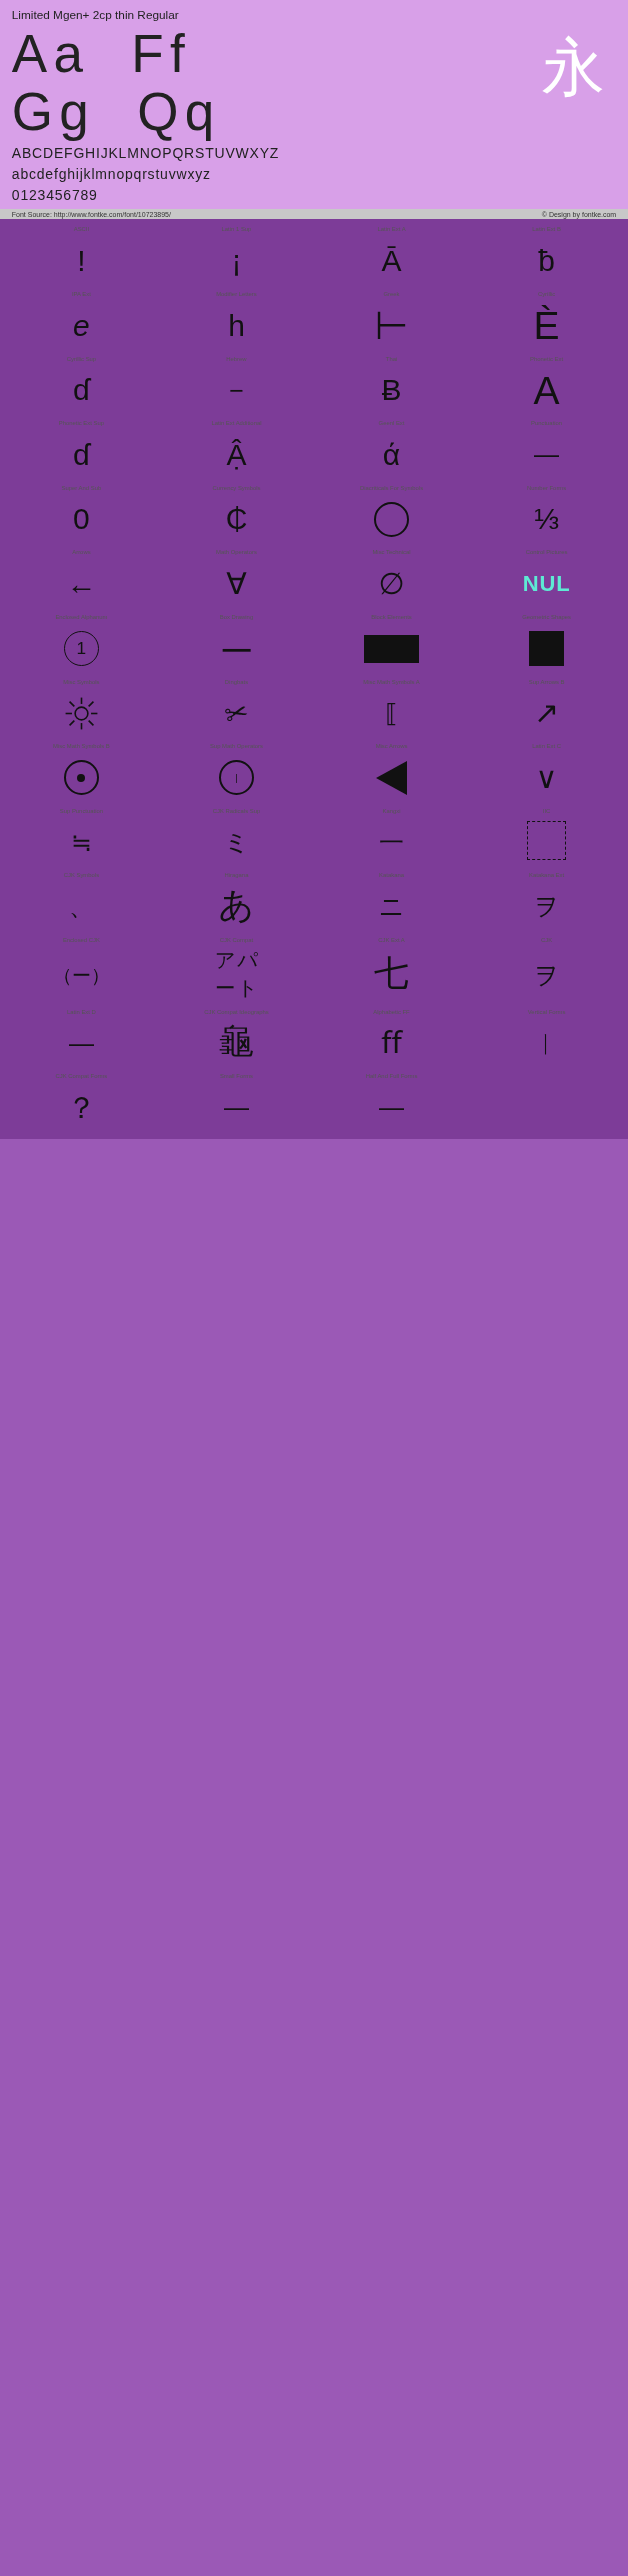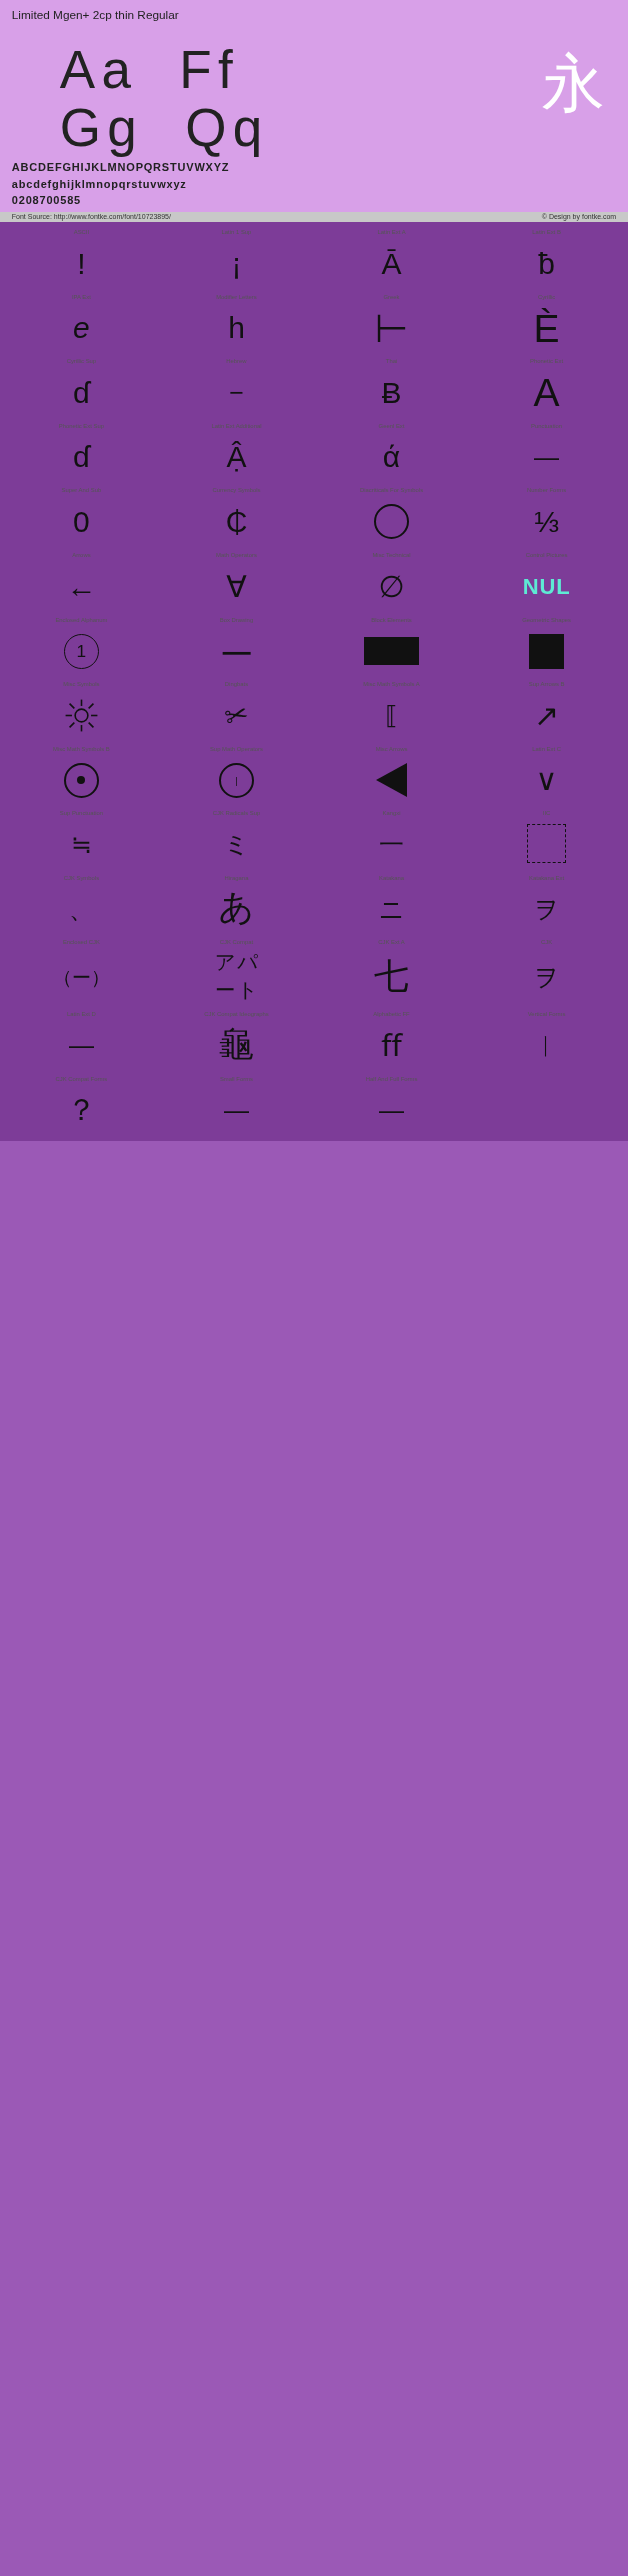--- a/index.html
+++ b/index.html
@@ -11,29 +11,28 @@
 
     
     .header-section {
       background: #d8a0e8;
       padding: 7.9px 11.8px 0 11.8px;
     }
     .font-title {
       font-size: 11.8px;
       color: #222;
       font-weight: normal;
-      margin-bottom: 19px;
+      margin-bottom: 3px;
     }
     .font-preview-row {
       display: flex;
       align-items: flex-start;
     }
     .font-preview-letters {
       flex: 1;
-      margin-left: 48px;
     }
     .font-preview-letters .big-letters {
       font-size: 53px;
       font-weight: 100;
       color: #222;
       line-height: 1.1;
       letter-spacing: 6.3px;
     }
     .kanji-box {
       width: 86px;
@@ -43,24 +42,24 @@
       justify-content: center;
       font-size: 63px;
       color: white;
       font-weight: 100;
     }
     .alphabet-section {
       background: #d8a0e8;
       padding: 1.6px 11.8px 3.1px 11.8px;
     }
     .alphabet-line {
-      font-size: 11px;
+      font-size: 14px;
       color: #222;
       letter-spacing: 0.8px;
-      font-weight: 700;
+      font-weight: 400;
       line-height: 1.5;
     }
     .info-bar {
       background: #c8c8c8;
       padding: 1.6px 11.8px;
       display: flex;
       justify-content: space-between;
       font-size: 7px;
       color: #333;
     }
@@ -208,21 +207,21 @@
     </div>
     <div class="kanji-box">
       <span>永</span>
     </div>
   </div>
 </div>
 
 <div class="alphabet-section">
   <div class="alphabet-line">ABCDEFGHIJKLMNOPQRSTUVWXYZ</div>
   <div class="alphabet-line">abcdefghijklmnopqrstuvwxyz</div>
-  <div class="alphabet-line">0208700585</div>
+  <div class="alphabet-line">0123456789</div>
 </div>
 
 <div class="info-bar">
   <span>Font Source: http://www.fontke.com/font/10723895/</span>
   <span>© Design by fontke.com</span>
 </div>
 
 <div class="grid-section">
   <div class="grid">
 

